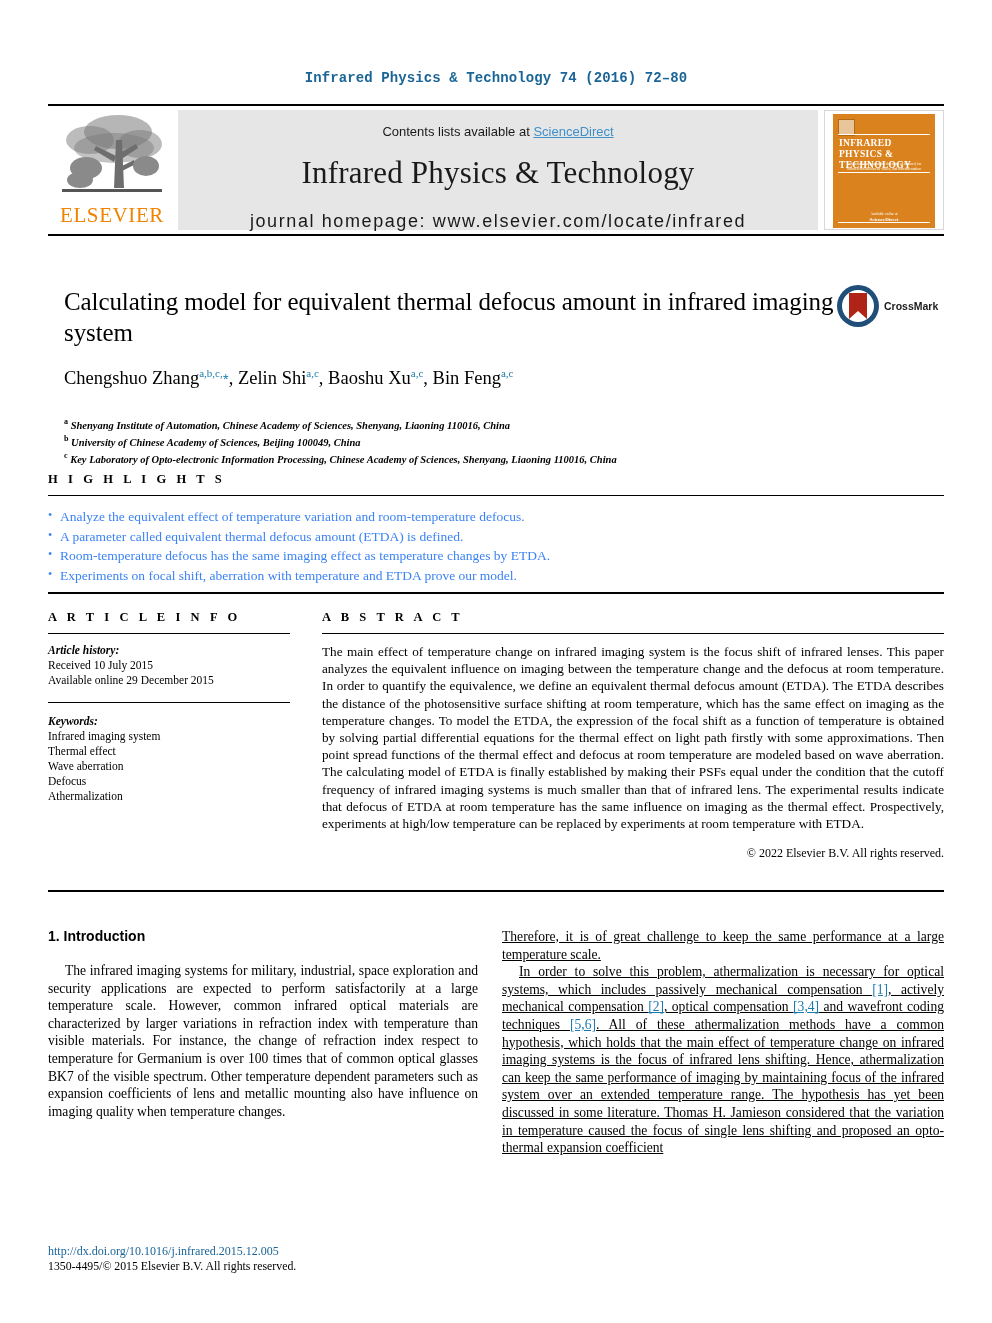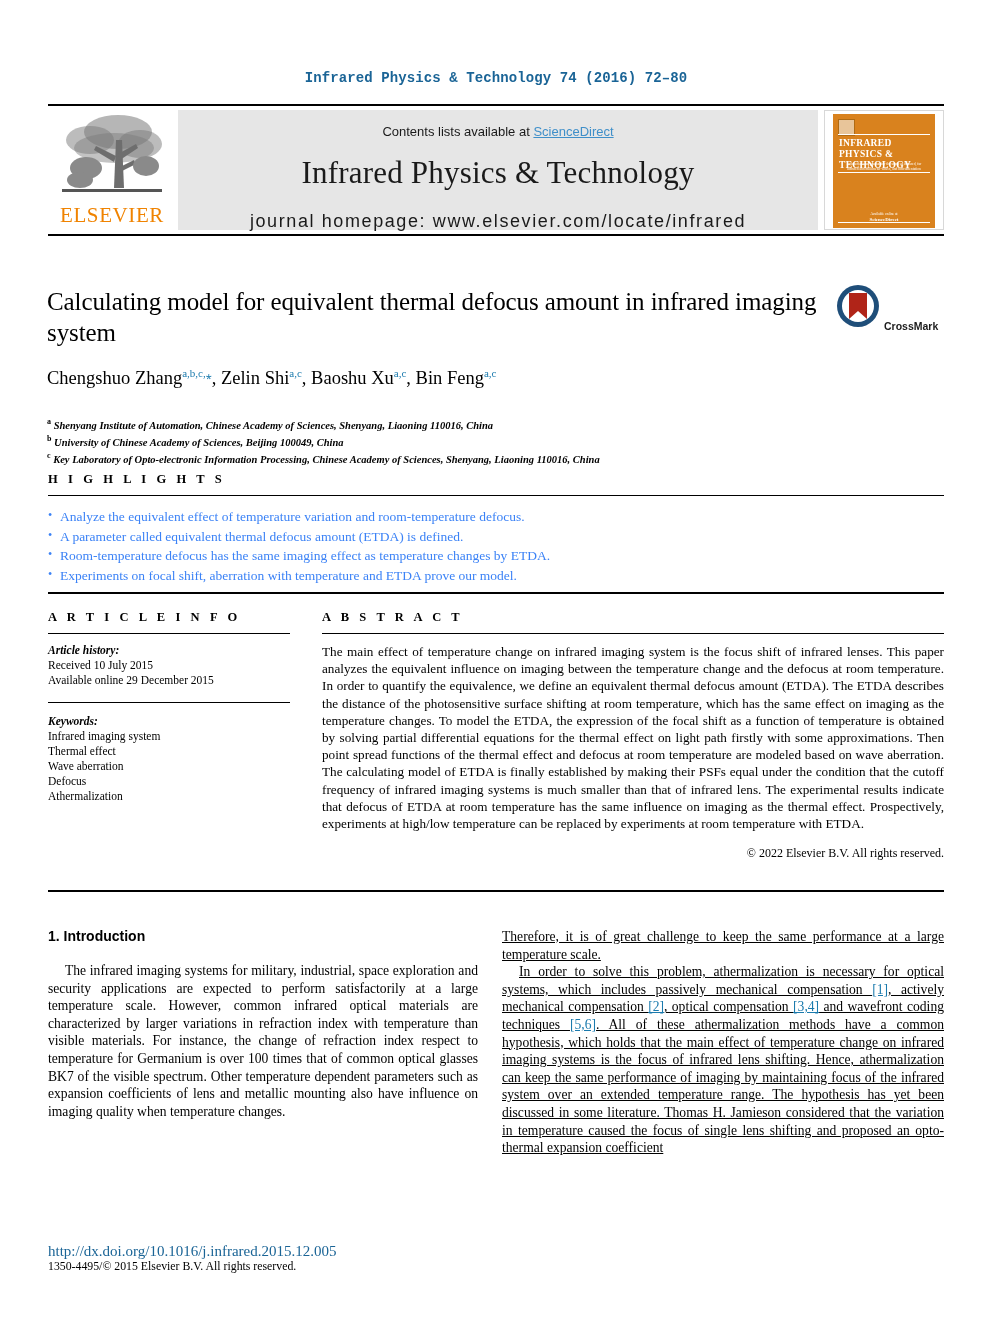--- a/index.html
+++ b/index.html
@@ -163,21 +163,21 @@
     font-family: "Liberation Serif", serif;
     font-size: 3.6px;
     color: #ffffff;
     line-height: 5px;
   }
   .cover-foot b { font-size: 5px; }
 
   
   .title-block {
     position: absolute;
-    left: 47px; top: 286px;
+    left: 64px; top: 286px;
     width: 780px;
   }
   h1.paper-title {
     margin: 0;
     font-family: "Liberation Serif", serif;
     font-size: 25px;
     font-weight: normal;
     line-height: 31px;
     color: #000;
     letter-spacing: -.1px;
@@ -216,21 +216,20 @@
     width: 110px;
     height: 50px;
   }
   .crossmark-label {
     position: absolute;
     left: 48px; top: 16px;
     font-family: "Liberation Sans", sans-serif;
     font-size: 10.5px;
     font-weight: bold;
     color: #1b1b1b;
-    margin-top: 20px;
   }
 
   
   .hl-section {
     position: absolute;
     left: 48px; top: 472px;
     width: 896px;
   }
   .section-label {
     font-family: "Liberation Serif", serif;
@@ -364,21 +363,21 @@
     color: #000;
     text-indent: 8px;
   }
   .doi-block {
     position: absolute;
     left: 48px; top: 1244px;
     width: 430px;
   }
   .doi-link {
     font-family: "Liberation Serif", serif;
-    font-size: 15px;
+    font-size: 12px;
     color: #1a6496;
     line-height: 15px;
   }
   .issn-line {
     font-family: "Liberation Serif", serif;
     font-size: 11.8px;
     color: #000;
     line-height: 15px;
   }
 </style>

